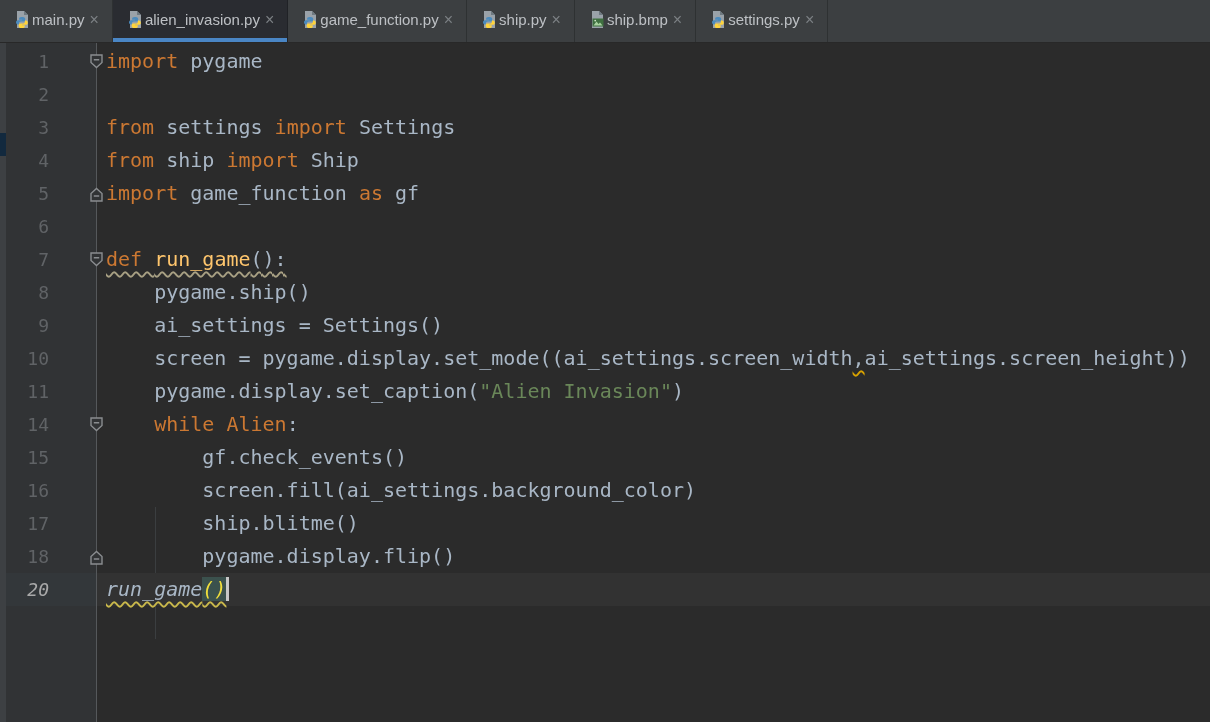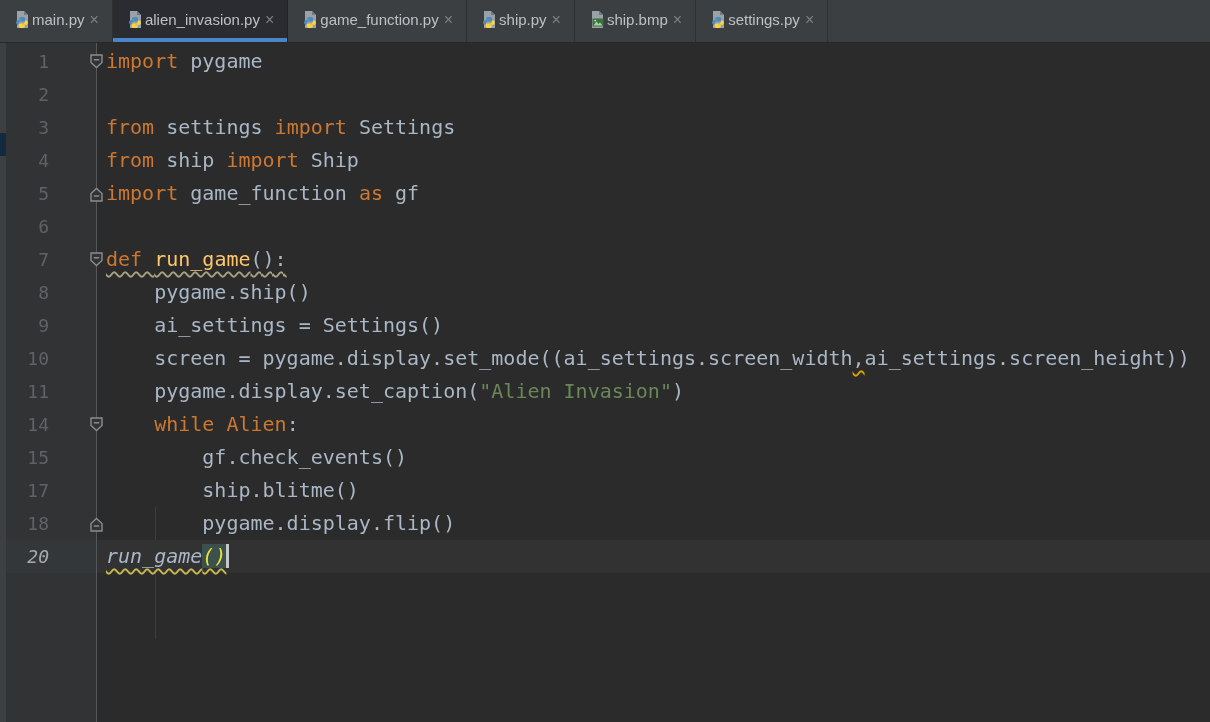--- a/index.html
+++ b/index.html
@@ -259,20 +259,27 @@
         </div>
         <div class="line">
           <div class="gut">
             <div class="ln">15</div>
             <div class="fold"></div>
           </div>
           <div class="code"><span class="tk-t">        gf.check_events()</span></div>
         </div>
         <div class="line">
           <div class="gut">
+            <div class="ln">16</div>
+            <div class="fold"></div>
+          </div>
+          <div class="code"><span class="tk-t">        screen.fill(ai_settings.background_color)</span></div>
+        </div>
+        <div class="line">
+          <div class="gut">
             <div class="ln">17</div>
             <div class="fold"></div>
           </div>
           <div class="code"><span class="tk-t">        ship.blitme()</span></div>
         </div>
         <div class="line">
           <div class="gut">
             <div class="ln">18</div>
             <div class="fold">
               <svg width="15" height="19" viewBox="0 0 15 19">

